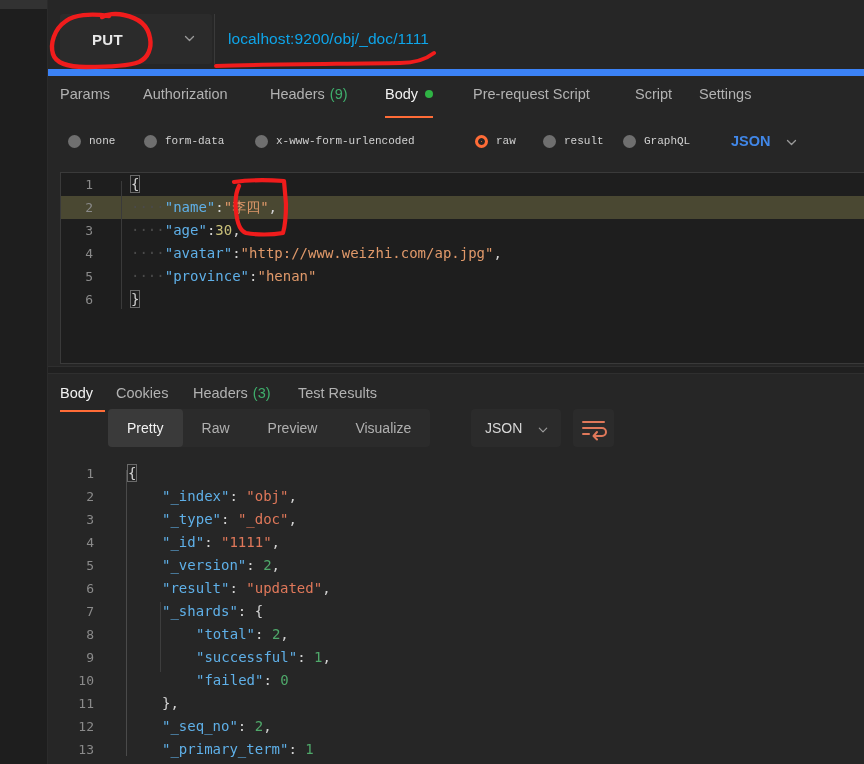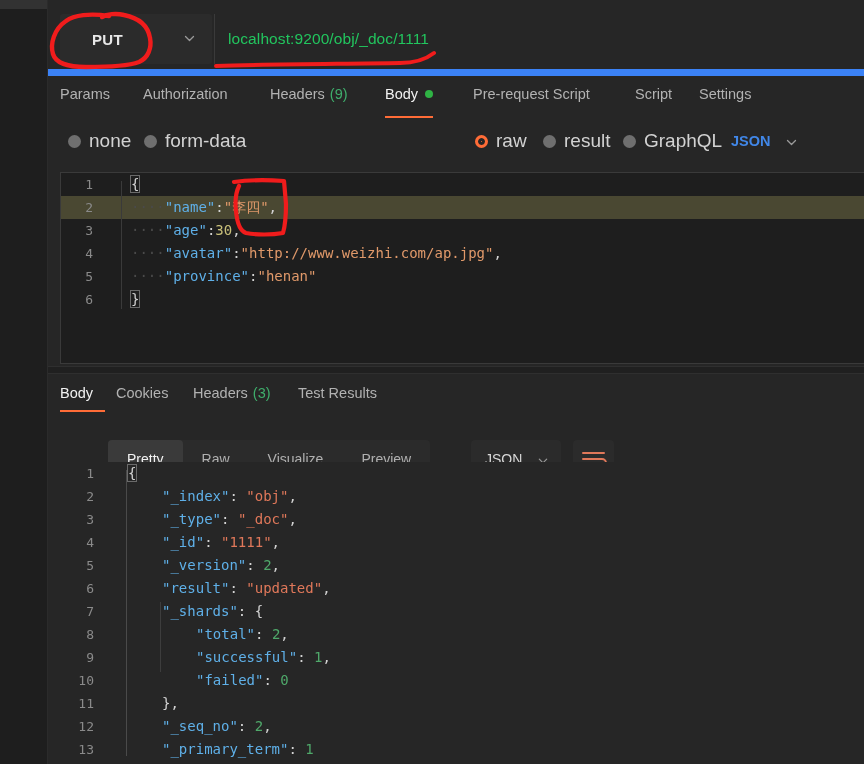--- a/index.html
+++ b/index.html
@@ -22,39 +22,39 @@
   
   .urlbar{position:absolute;left:0;top:9px;width:816px;height:60px;background:#262626;
           border-bottom:7px solid #3b82f6;}
   .method-box{position:absolute;left:12px;top:5px;width:152px;height:50px;
               background:#2b2b2b;border-radius:3px;display:flex;align-items:center;}
   .method-label{color:#e8e8e8;font-size:15px;font-weight:bold;margin-left:32px;letter-spacing:.3px;}
   .method-chev{position:absolute;right:16px;top:18px;width:13px;height:13px;}
   .method-chev svg{display:block;}
   .url-sep{position:absolute;left:166px;top:5px;width:1px;height:50px;background:#3a3a3a;}
   .url-text{position:absolute;left:180px;top:5px;height:50px;display:flex;align-items:center;
-            color:#22c55e;font-size:15.5px;letter-spacing:.1px;}
+            color:#0ea5e9;font-size:15.5px;letter-spacing:.1px;}
 
   
   .tabs{position:absolute;left:0;top:70px;width:816px;height:48px;}
   .tab{position:absolute;top:0;height:48px;display:flex;align-items:center;
        color:#b2b2b2;font-size:14.5px;white-space:nowrap;}
   .tab.active{color:#f2f2f2;}
   .tab .count{color:#3fae6c;margin-left:5px;}
   .tab .dot{width:8px;height:8px;border-radius:50%;background:#2fb344;margin-left:7px;}
   .tab-underline{position:absolute;height:2px;background:#ff6c37;bottom:0;}
 
   
   .bodytypes{position:absolute;left:0;top:120px;width:816px;height:42px;}
   .bt{position:absolute;top:0;height:42px;display:flex;align-items:center;}
   .radio{width:13px;height:13px;border-radius:50%;background:#6f6f6f;margin-right:8px;
          box-sizing:border-box;}
   .radio.sel{background:#ff6c37;border:3px solid #ff6c37;
              box-shadow:inset 0 0 0 3px #262626;}
-  .bt-label{color:#d2d2d2;font-size:19px;white-space:nowrap;}
+  .bt-label{color:#d2d2d2;font-size:11px;white-space:nowrap;font-family:Liberation Mono, monospace;}
   .json-sel{position:absolute;top:0;height:42px;display:flex;align-items:center;}
   .json-sel .jtxt{color:#4187e8;font-size:14.5px;font-weight:bold;}
   .json-sel .jchev{margin-left:14px;width:13px;height:13px;}
 
   
   .req-edit{position:absolute;left:12px;top:172px;width:804px;height:190px;
             background:#1e1e1e;border:1px solid #3a3a3a;border-top-color:#3a3a3a;overflow:hidden;}
   .code{position:relative;font-family:"DejaVu Sans Mono","Liberation Mono",monospace;}
   .cline{position:relative;height:23px;line-height:23px;white-space:pre;font-size:14px;}
   .cline.hl{background:#4a4832;}
@@ -76,21 +76,21 @@
 
   
   .rtabs{position:absolute;left:0;top:374px;width:816px;height:38px;}
   .rtab{position:absolute;top:0;height:38px;display:flex;align-items:center;
         color:#b2b2b2;font-size:14.5px;white-space:nowrap;}
   .rtab.active{color:#f2f2f2;}
   .rtab .count{color:#3fae6c;margin-left:5px;}
   .rtab-underline{position:absolute;height:2px;background:#ff6c37;bottom:0;}
 
   
-  .rtool{position:absolute;left:0;top:437px;width:816px;height:44px;}
+  .rtool{position:absolute;left:0;top:406px;width:816px;height:44px;}
   .segwrap{position:absolute;left:60px;top:3px;height:38px;background:#2b2b2b;border-radius:4px;
            display:flex;align-items:center;}
   .seg{height:38px;display:flex;align-items:center;padding:0 19px;color:#b0b0b0;font-size:14px;
        border-radius:4px;}
   .seg.active{background:#3a3a3a;color:#f2f2f2;}
   .fmtsel{position:absolute;left:423px;top:3px;width:90px;height:38px;background:#2b2b2b;
           border-radius:4px;display:flex;align-items:center;}
   .fmtsel .ftxt{color:#d8d8d8;font-size:14px;margin-left:14px;}
   .fmtsel .fchev{position:absolute;right:12px;top:13px;width:12px;height:12px;}
   .wrapbtn{position:absolute;left:525px;top:3px;width:41px;height:38px;background:#2b2b2b;
@@ -169,20 +169,24 @@
 
     <div class="bodytypes">
       <div class="bt" style="left:20px">
         <span class="radio"></span>
         <span class="bt-label">none</span>
       </div>
       <div class="bt" style="left:96px">
         <span class="radio"></span>
         <span class="bt-label">form-data</span>
       </div>
+      <div class="bt" style="left:207px">
+        <span class="radio"></span>
+        <span class="bt-label">x-www-form-urlencoded</span>
+      </div>
       <div class="bt" style="left:427px">
         <span class="radio sel"></span>
         <span class="bt-label">raw</span>
       </div>
       <div class="bt" style="left:495px">
         <span class="radio"></span>
         <span class="bt-label">result</span>
       </div>
       <div class="bt" style="left:575px">
         <span class="radio"></span>
@@ -231,24 +235,24 @@
 
     <div class="rtool">
       <div class="segwrap">
         <div class="seg active">
           <span>Pretty</span>
         </div>
         <div class="seg">
           <span>Raw</span>
         </div>
         <div class="seg">
+          <span>Preview</span>
+        </div>
+        <div class="seg">
           <span>Visualize</span>
-        </div>
-        <div class="seg">
-          <span>Preview</span>
         </div>
       </div>
       <div class="fmtsel">
         <span class="ftxt">JSON</span>
         <span class="fchev">
           <svg width="12" height="12" viewBox="0 0 13 13">
             <path d="M2.5 4.5 L6.5 8.5 L10.5 4.5" stroke="#9a9a9a" stroke-width="1.3" fill="none" stroke-linecap="round" stroke-linejoin="round"></path>
           </svg>
         </span>
       </div>

